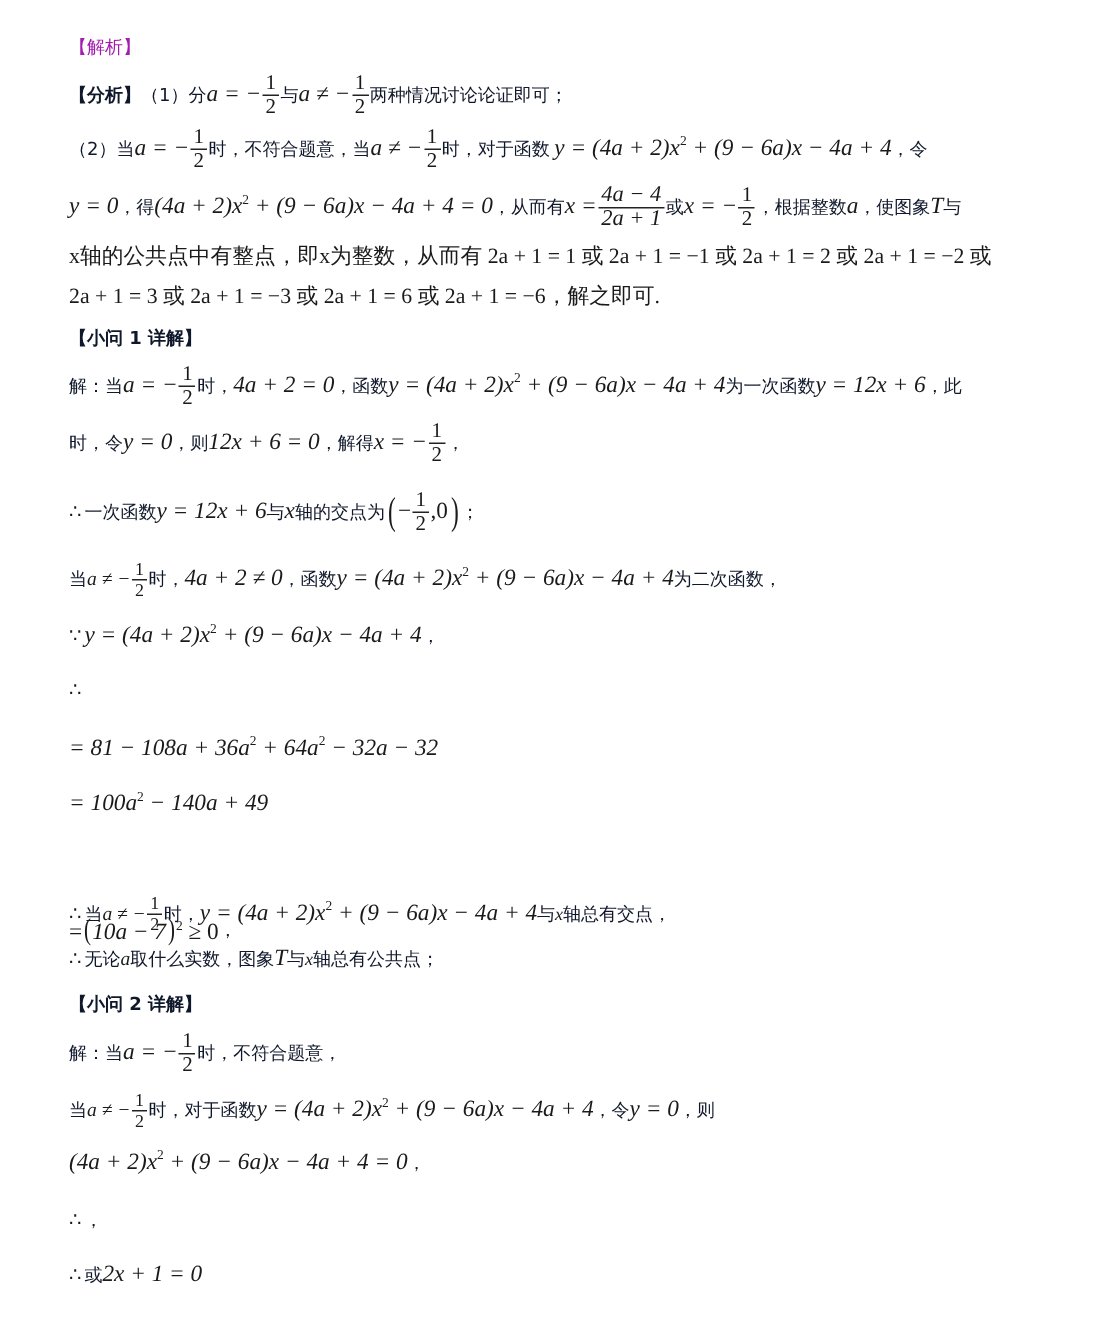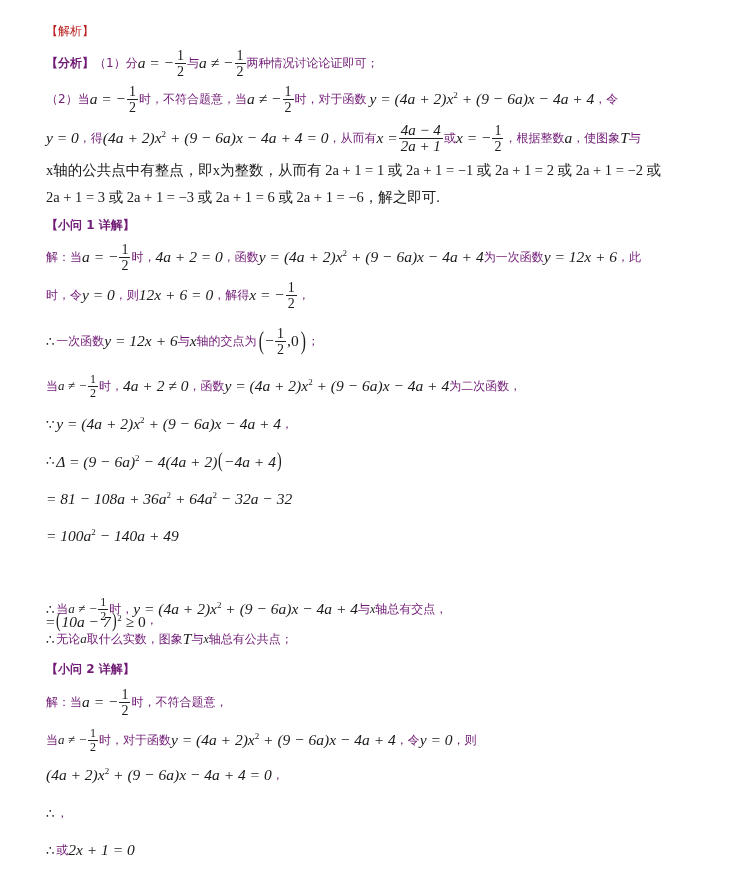--- a/index.html
+++ b/index.html
@@ -1,23 +1,23 @@
 <!DOCTYPE html>
 <html><head>
 <meta charset="utf-8">
 <style>
   html, body { margin: 0; padding: 0; background: #ffffff; }
   body { width: 738px; height: 888px; position: relative; overflow: hidden;
          font-family: "Liberation Serif", "DejaVu Serif", serif; color: #1a1a1a; }
   .line { position: absolute; left: 46px; white-space: nowrap; font-size: 13px;
           display: flex; align-items: center; height: 34px; }
-  .cn { font-family: "DejaVu Sans", "Liberation Sans", sans-serif; font-size: 12px; color: #701a75; }
+  .cn { font-family: "DejaVu Sans", "Liberation Sans", sans-serif; font-size: 12px; color: #0f172a; }
   .m { font-family: "Liberation Serif", "DejaVu Serif", serif; font-size: 15.5px; }
   .mi { font-style: italic; }
-  .hdr-blue { color: #b91c1c; }
+  .hdr-blue { color: #a21caf; }
   .frac { display: inline-flex; flex-direction: column; align-items: center;
           vertical-align: middle; font-size: 14px; line-height: 15px; margin: 0 1px; }
   .frac .num { border-bottom: 1px solid #222; padding: 0 2px; }
   .frac .den { padding: 0 2px; }
   .sup { font-size: 9px; vertical-align: super; line-height: 0; }
   .bigp { font-size: 26px; line-height: 26px; transform: scaleX(0.6); display: inline-block; }
   .midp { font-size: 20px; line-height: 20px; transform: scaleX(0.7); display: inline-block; }
   .therefore { font-family: "DejaVu Sans", sans-serif; font-size: 13px; margin-right: 2px; }
 </style>
 </head>
@@ -160,21 +160,20 @@
 </div>
 
 <div class="line" style="top:407px;">
   <span class="therefore">∵</span>
   <span class="m"><span class="mi">y = (4a + 2)x</span><span class="sup">2</span><span class="mi"> + (9 − 6a)x − 4a + 4</span></span>
   <span class="cn">，</span>
 </div>
 
 <div class="line" style="top:443px;">
   <span class="therefore">∴</span>
-  <span class="m"><span class="mi">Δ = (9 − 6a)</span><span class="sup">2</span><span class="mi"> − 4(4a + 2)</span><span class="midp">(</span><span class="mi">−4a + 4</span><span class="midp">)</span></span>
 </div>
 
 <div class="line" style="top:482px;align-items:center;">
   <span class="m"><span class="mi">= 81 − 108a + 36a</span><span class="sup">2</span><span class="mi"> + 64a</span><span class="sup">2</span><span class="mi"> − 32a − 32</span></span>
 </div>
 
 <div class="line" style="top:519px;">
   <span class="m"><span class="mi">= 100a</span><span class="sup">2</span><span class="mi"> − 140a + 49</span></span>
 </div>
 

